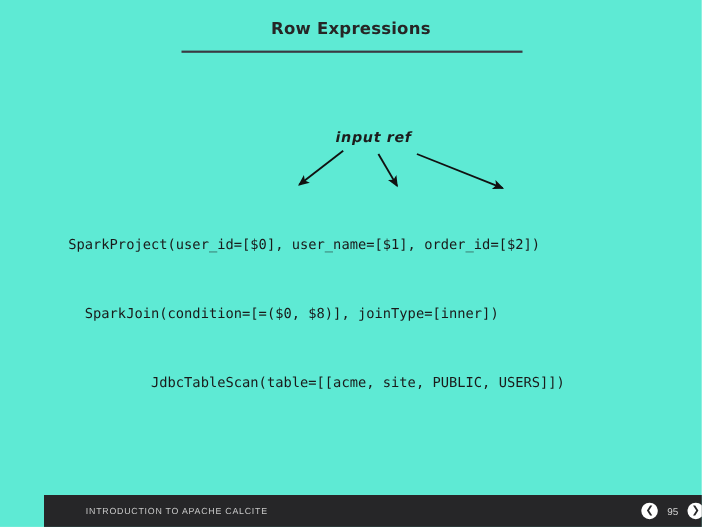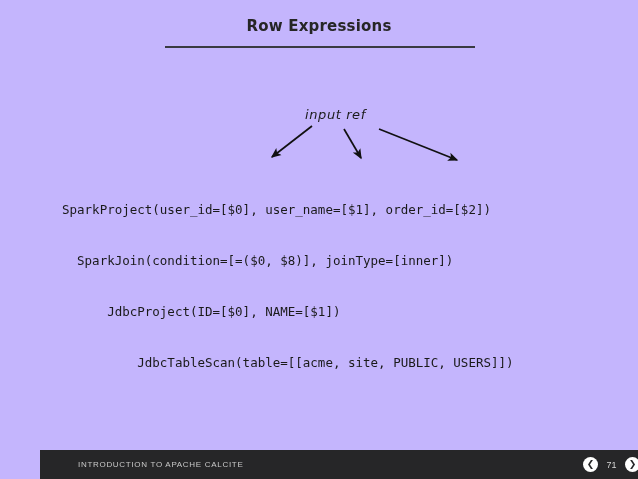--- a/index.html
+++ b/index.html
@@ -12,21 +12,21 @@
     background: #ffffff;
     font-family: "Liberation Sans", sans-serif;
     overflow: hidden;
     position: relative;
   }
   .slide {
     position: absolute;
     left: 0; top: 0;
     width: 638px;
     height: 479px;
-    background: #c4b5fd;
+    background: #5eead4;
   }
 
   
   .title-block {
     position: absolute;
     left: 0;
     top: 16px;
     width: 638px;
     text-align: center;
   }
@@ -43,24 +43,25 @@
     left: 165px;
     top: 46px;
     width: 310px;
     height: 2px;
     background: #3a3a42;
   }
 
   
   .annotation-layer {
     position: absolute;
-    left: 0; top: 0;
+    left: 0; top: 11px;
     width: 638px;
     height: 365px;
     pointer-events: none;
+    font-weight: bold;
   }
   .annotation-label {
     position: absolute;
     left: 305px;
     top: 107px;
     font-family: "DejaVu Sans", sans-serif;
     font-size: 13px;
     font-style: italic;
     color: #1c1c1c;
     letter-spacing: 0.6px;
@@ -77,20 +78,21 @@
     left: 62px;
     top: 167px;
     font-family: "DejaVu Sans Mono", "Liberation Mono", monospace;
     font-size: 12.5px;
     line-height: 17px;
     color: #1a1a1a;
     white-space: pre;
   }
   .code-line {
     white-space: pre;
+    margin-top: 12px;
   }
 
   
   .footer {
     position: absolute;
     left: 0;
     top: 450px;
     width: 638px;
     height: 29px;
     background: #262628;
@@ -156,29 +158,28 @@
       </defs>
       <line x1="312" y1="126" x2="272" y2="157" stroke="#111111" stroke-width="1.7" marker-end="url(#arrowhead)"></line>
       <line x1="344" y1="129" x2="361" y2="158" stroke="#111111" stroke-width="1.7" marker-end="url(#arrowhead)"></line>
       <line x1="379" y1="129" x2="457" y2="160" stroke="#111111" stroke-width="1.7" marker-end="url(#arrowhead)"></line>
     </svg>
   </div>
 
   <div class="code-block">
     <div class="code-line">SparkProject(user_id=[$0], user_name=[$1], order_id=[$2])</div>
     <div class="code-line">  SparkJoin(condition=[=($0, $8)], joinType=[inner])</div>
-    <div class="code-line">      JdbcProject(ID=[$0], NAME=[$1])</div>
     <div class="code-line">          JdbcTableScan(table=[[acme, site, PUBLIC, USERS]])</div>
     
     
     
   </div>
 
   <div class="footer">
     <div class="footer-title">INTRODUCTION TO APACHE CALCITE</div>
     <div class="footer-nav">
       <div class="nav-circle">❮</div>
-      <div class="page-number">71</div>
+      <div class="page-number">95</div>
       <div class="nav-circle">❯</div>
     </div>
   </div>
 
 </div>
 
 </body></html>

